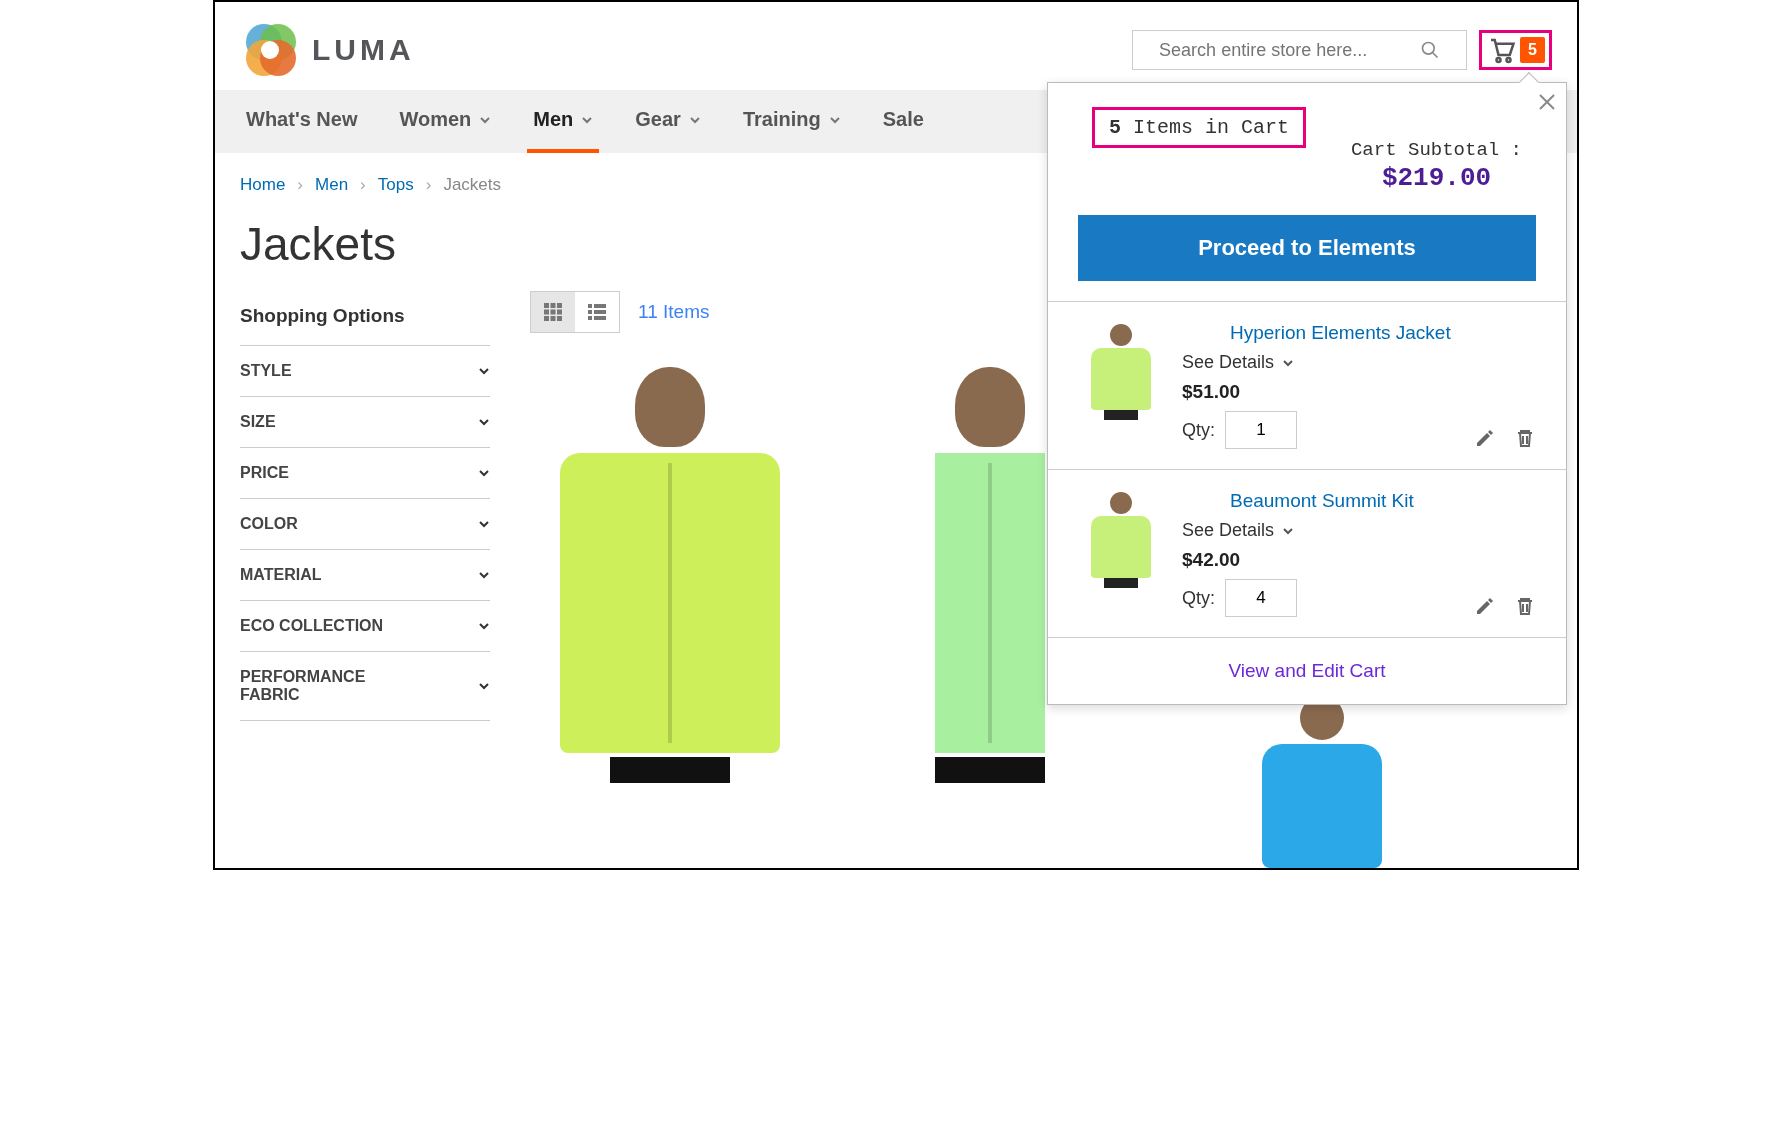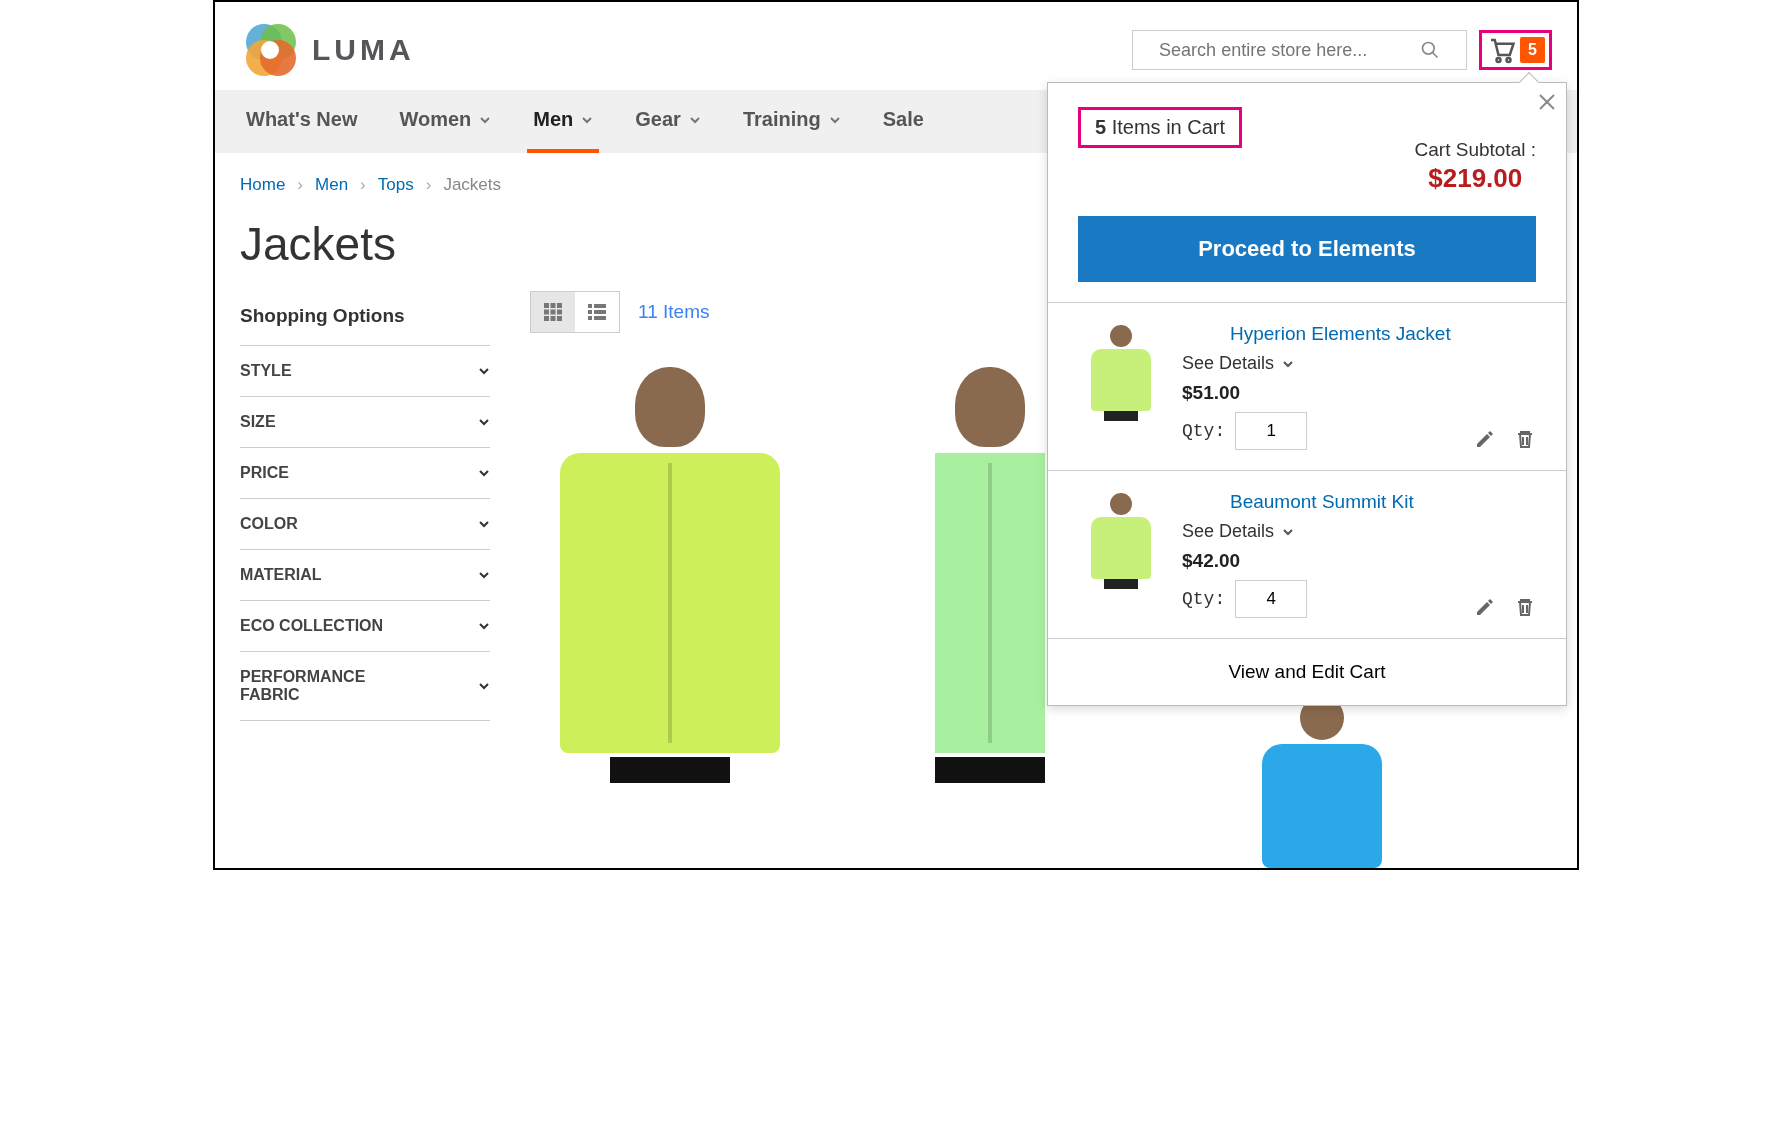--- a/index.html
+++ b/index.html
@@ -45,40 +45,40 @@
   .view-btn { width:44px; height:40px; display:flex; align-items:center; justify-content:center; background:#fff; cursor:pointer; }
   .view-btn.active { background:#e6e6e6; }
   .item-count { font-size: 19px; color:#3b82f6; }
   .products { display:flex; gap:40px; }
   .product-img { width:280px; height:420px; display:flex; align-items:flex-end; justify-content:center; }
 
   
   .minicart { position:absolute; top:80px; right:10px; width:520px; background:#fff; border:1px solid #bbb; box-shadow:0 3px 10px rgba(0,0,0,.15); z-index:100; }
   .minicart-arrow { position:absolute; top:-8px; right:30px; width:14px; height:14px; background:#fff; border-left:1px solid #bbb; border-top:1px solid #bbb; transform:rotate(45deg); }
   .mc-close { position:absolute; top:8px; right:10px; font-size:22px; color:#888; cursor:pointer; background:none; border:none; }
-  .mc-header { display:flex; justify-content:space-between; align-items:flex-start; padding:24px 30px 12px; }
+  .mc-header { display:flex; justify-content:space-between; align-items:flex-start; padding:24px 44px 12px;font-family:Liberation Mono, monospace; }
   .mc-count-box { border:3px solid #e6007e; padding:6px 14px; font-size:20px; color:#333; }
   .mc-count-box b { font-weight:700; }
   .mc-subtotal { text-align:center; font-size:19px; color:#333;margin-top:32px; }
-  .mc-subtotal-amount { font-size:26px; font-weight:700; color:#b91c1c; display:block; margin-top:2px; }
+  .mc-subtotal-amount { font-size:26px; font-weight:700; color:#4c1d95; display:block; margin-top:2px; }
   .mc-checkout { margin:10px 30px 20px; display:block; background:#1979c3; color:#fff; border:none; font-size:22px; font-weight:600; padding:20px 0; width:calc(100% - 60px); cursor:pointer; }
   .mc-items { border-top:1px solid #ccc; max-height:460px; overflow:auto; }
   .mc-item { display:flex; padding:20px 30px; border-bottom:1px solid #ccc; gap:18px; }
   .mc-item-img { width:86px; height:100px; display:flex; align-items:center; justify-content:center; }
   .mc-item-body { flex:1; display:flex; flex-direction:column; gap:8px; }
   .mc-item-name { color:#006bb4; font-size:19px; text-decoration:none;margin-left:48px; }
   .mc-details { display:flex; align-items:center; gap:8px; font-size:18px; color:#333; cursor:pointer; }
   .mc-price { font-size:19px; font-weight:700; color:#222; }
   .mc-qty-row { display:flex; align-items:center; gap:10px; }
-  .mc-qty-row label { font-size:18px; color:#333;font-family:Liberation Mono, monospace; }
+  .mc-qty-row label { font-size:18px; color:#333; }
   .mc-qty-row input { width:72px; height:38px; border:1px solid #ccc; text-align:center; font-size:17px; }
   .mc-item-actions { align-self:flex-end; display:flex; gap:18px; margin-top:auto; }
   .mc-act { width:22px; height:22px; color:#666; cursor:pointer; background:none; border:none; padding:0; }
   .mc-footer { padding:22px 0; text-align:center; border-top:1px solid #ccc; }
-  .mc-footer a { color:#000000; font-size:19px; text-decoration:none; }
+  .mc-footer a { color:#6d28d9; font-size:19px; text-decoration:none; }
 
   
   .person { width:70px; }
   .person .head { width:22px; height:22px; background:#8a6a4f; border-radius:50%; margin:0 auto; }
   .person .body { width:60px; height:62px; border-radius:10px 10px 4px 4px; margin:2px auto 0; }
   .person .legs { width:34px; height:10px; background:#222; margin:0 auto; }
   .green .body { background:#c6f07a; }
   .blue .body  { background:#2aa8e8; }
 
   .big-person { width:220px; display:flex; flex-direction:column; align-items:center; }

